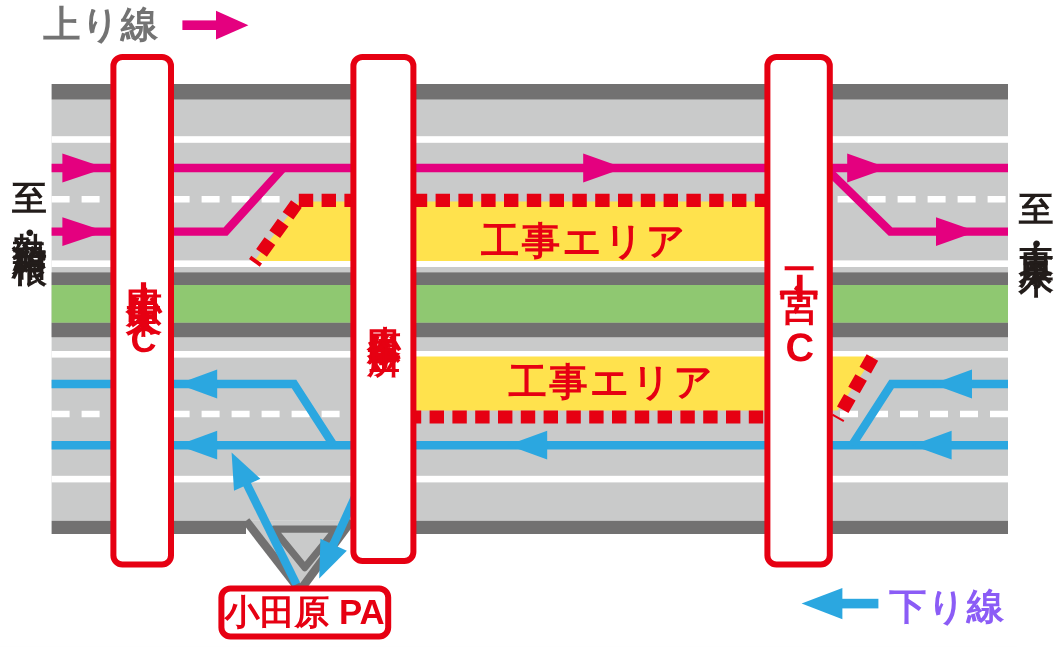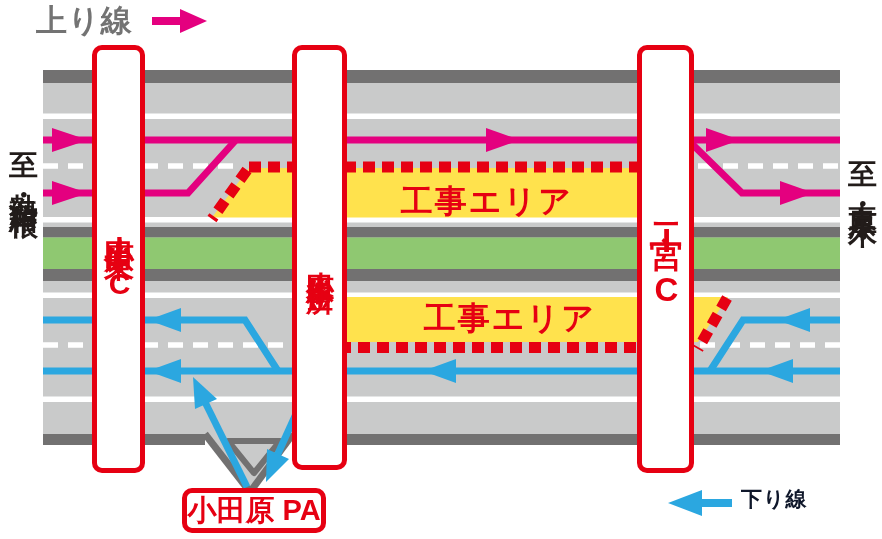--- a/index.html
+++ b/index.html
@@ -4,21 +4,21 @@
 <style>
   html,body{margin:0;padding:0;background:#ffffff;}
   .stage{
     position:relative;width:882px;height:539px;overflow:hidden;background:#ffffff;
     font-family:"Liberation Sans","DejaVu Sans",sans-serif;
   }
   .stage svg{position:absolute;left:0;top:0;}
   .ovl{position:absolute;white-space:nowrap;}
   .vtext{writing-mode:vertical-rl;text-orientation:upright;}
   .title-up{left:36px;top:0px;font-size:31px;font-weight:bold;color:#737373;letter-spacing:1px;}
-  .title-down{left:741px;top:485px;font-size:21px;font-weight:bold;color:#0f172a;letter-spacing:1px;}
+  .title-down{left:741px;top:485px;font-size:31px;font-weight:bold;color:#8b5cf6;letter-spacing:1px;}
   .dest{font-size:29px;font-weight:bold;color:#221c1a;letter-spacing:4px;}
   .dest-left{left:4px;top:130px;}
   .dest-right{left:843px;top:139px;}
   .redbox{
     position:absolute;background:#ffffff;border:5px solid #e60012;border-radius:10px;
     display:flex;align-items:center;justify-content:center;box-sizing:border-box;
     color:#e60012;font-weight:bold;
   }
   .box-ic-left{left:92px;top:45px;width:53px;height:428px;font-size:30px;letter-spacing:4px;}
   .box-toll{left:292px;top:45px;width:55px;height:425px;font-size:28px;letter-spacing:3px;}

